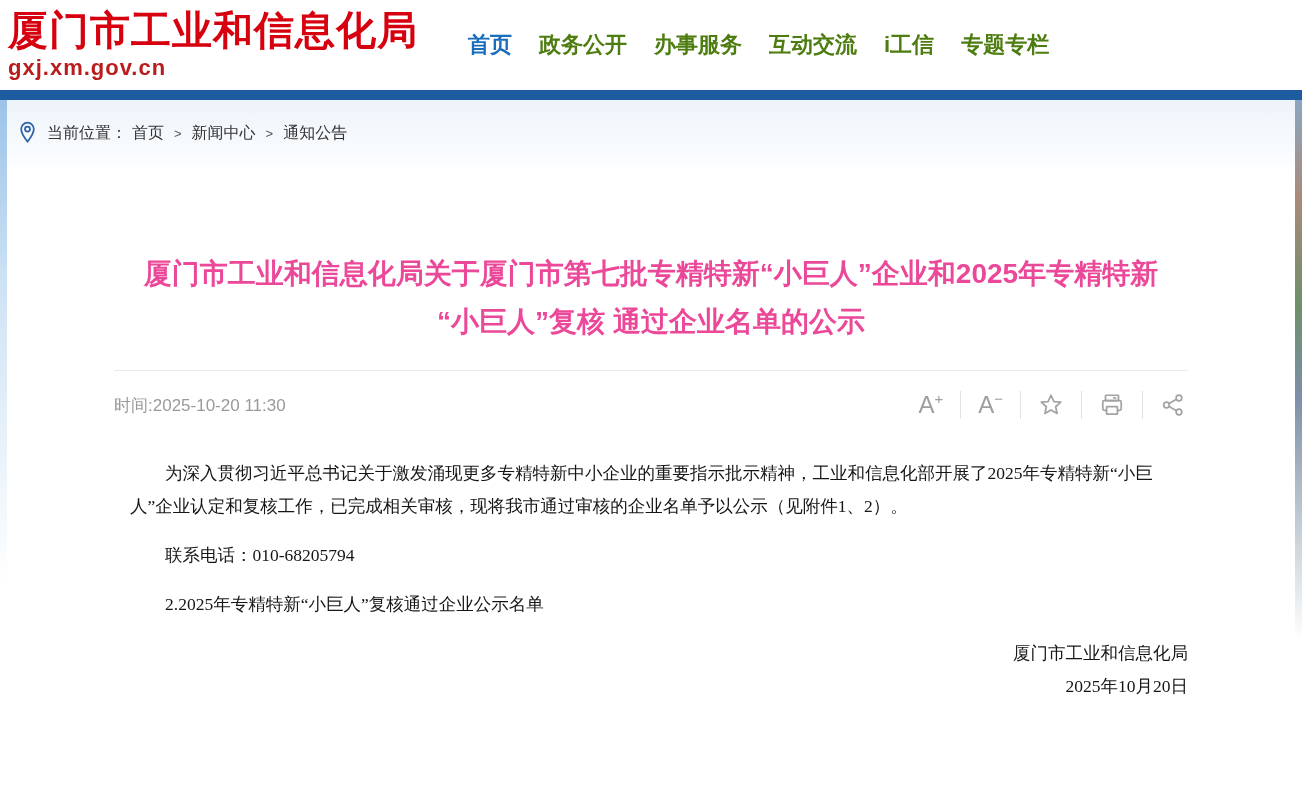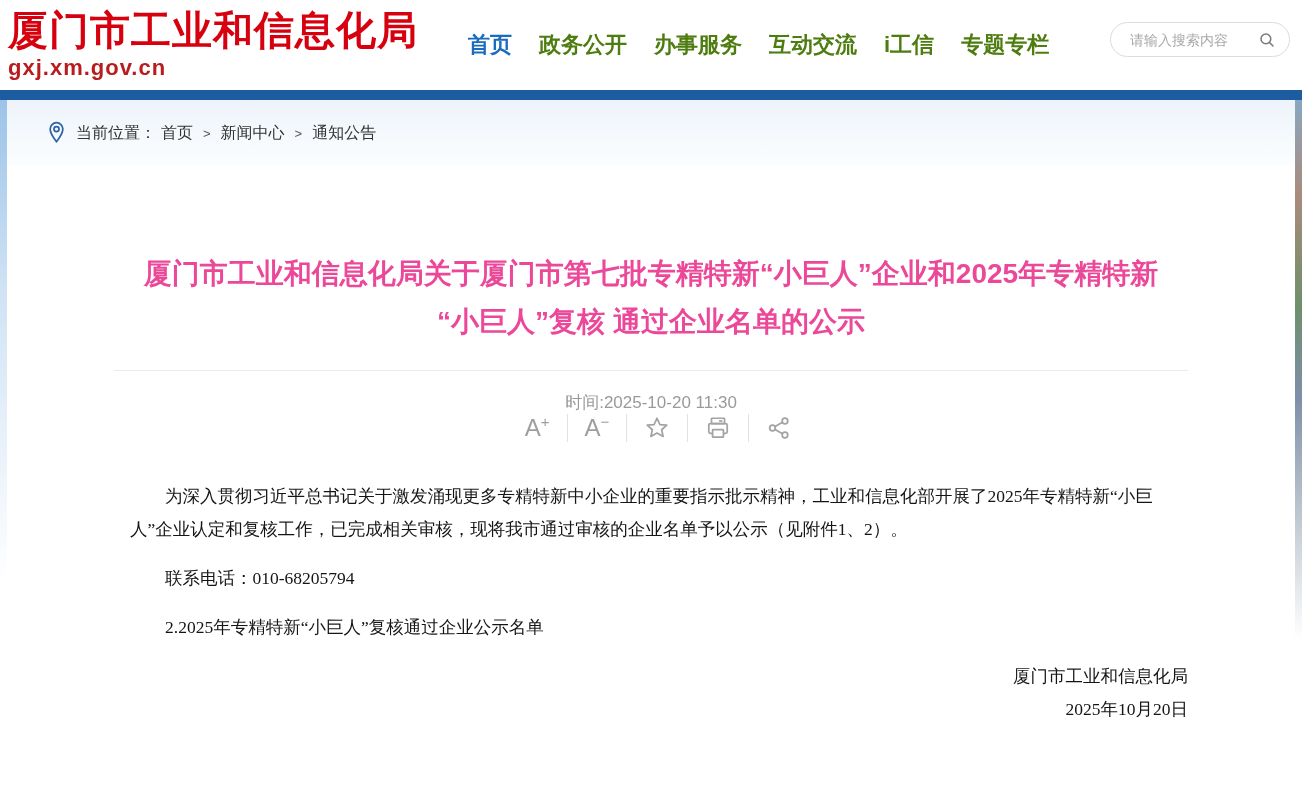--- a/index.html
+++ b/index.html
@@ -34,35 +34,35 @@
   .search input::placeholder { color:#a9a9a9; }
   .search svg { flex:none; }
 
   
   .blue-bar { height:10px; background:#1d5ca0; position:relative; z-index:2; }
 
   
   .page-card { margin:0 7px; background:#fff; position:relative; z-index:1; min-height:690px; }
 
   .breadcrumb-band {
-    height:66px; display:flex; align-items:center; padding-left:40px;
+    height:66px; display:flex; align-items:center; padding-left:11px;
     background:linear-gradient(180deg,#edf3fa 0%,#f6fafd 60%,#fbfdff 100%);
   }
   .crumb-label { font-size:16px; color:#333; margin-left:10px; }
   .crumb-link { font-size:16px; color:#333; margin:0 5px; cursor:pointer; text-decoration:none; }
   .crumb-sep { font-size:13px; color:#555; margin:0 5px; }
 
   
   .article { padding:84px 107px 0 107px; }
   .article-title { text-align:center; font-size:28px; font-weight:bold; color:#ec4899; line-height:48px; margin:0 auto 24px; }
   .article-title span { display:block; }
 
   .meta-row {
     border-top:1px solid #eaeaea; padding-top:20px; margin-bottom:38px;
-    display:flex; align-items:center; justify-content:space-between;flex-direction:column;
+    display:flex; align-items:center; justify-content:space-between;
   }
   .meta-time { font-size:17px; color:#9a9a9a; }
   .toolbar { display:flex; align-items:center; color:#a3a3a3; }
   .tool { display:flex; align-items:center; cursor:pointer; padding:0 17px; height:28px; }
   .tool + .tool { border-left:1px solid #e2e2e2; }
   .tool:last-child { padding-right:2px; }
   .tool-a { font-size:24px; line-height:1; color:#9e9e9e; }
   .tool-sign { font-size:15px; line-height:1; color:#9e9e9e; position:relative; top:-7px; }
 
   .body-text p {
@@ -90,27 +90,20 @@
 
   <div class="nav">
     <div class="nav-item active">首页</div>
     <div class="nav-item">政务公开</div>
     <div class="nav-item">办事服务</div>
     <div class="nav-item">互动交流</div>
     <div class="nav-item">i工信</div>
     <div class="nav-item">专题专栏</div>
   </div>
 
-  <div class="search">
-    <input type="text" placeholder="请输入搜索内容" style="">
-    <svg width="18" height="18" viewBox="0 0 24 24" fill="none" stroke="#7a7a7a" stroke-width="2" stroke-linecap="round">
-      <circle cx="10.5" cy="10.5" r="6.5"></circle>
-      <line x1="15.5" y1="15.5" x2="20" y2="20"></line>
-    </svg>
-  </div>
 </div>
 
 <div class="blue-bar"></div>
 
 <div class="page-card">
 
   <div class="breadcrumb-band">
     <svg width="19" height="24" viewBox="0 0 24 30" fill="none" stroke="#2d63a6" stroke-width="2.2" stroke-linecap="round" stroke-linejoin="round">
       <path d="M12 2C7.6 2 4 5.6 4 10c0 6 8 16 8 16s8-10 8-16c0-4.4-3.6-8-8-8z"></path>
       <circle cx="12" cy="10" r="3.2"></circle>

